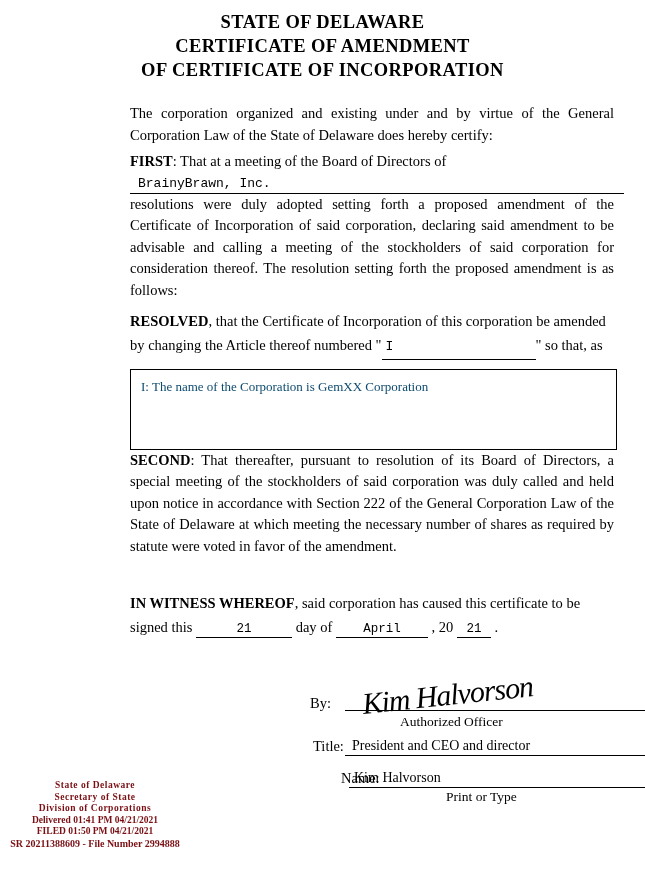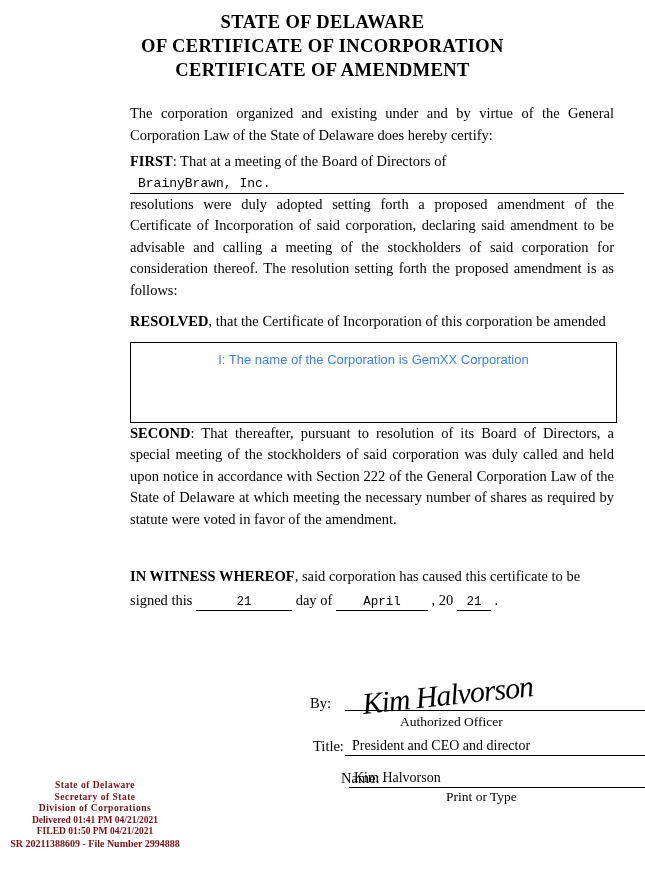--- a/index.html
+++ b/index.html
@@ -103,25 +103,24 @@
   }
 
   
   .article-box {
     margin-top: 9px;
     width: 487px;
     height: 81px;
     border: 1.3px solid #000;
     box-sizing: border-box;
     padding: 8px 10px;
-    font-family: Liberation Sans, sans-serif;
+    font-family: Liberation Serif, serif;
     font-size: 13px;
     line-height: 17px;
-    color: #3b82f6;
-    text-align: center;
+    color: #0c4a6e;
   }
 
   .second-block { margin-top: 12px; }
   .third-block { margin-top: 0px; }
 
   
   .witness {
     margin-top: 33px;
     font-size: 14.5px;
     line-height: 26px;
@@ -264,38 +263,41 @@
   .stamp .sp { letter-spacing: 0.5px; }
   .stamp .last { font-size: 10px; }
 </style>
 </head>
 <body>
 
 <div id="page">
 
   <div class="title-block">
     <div class="title-line">STATE OF DELAWARE</div>
+    <div class="title-line">CERTIFICATE OF AMENDMENT</div>
     <div class="title-line">OF CERTIFICATE OF INCORPORATION</div>
-    <div class="title-line">CERTIFICATE OF AMENDMENT</div>
   </div>
 
   <div class="body-area">
 
     <p class="just intro">The corporation organized and existing under and by virtue of the General Corporation Law of the State of Delaware does hereby certify:</p>
 
     <div class="first-row">
       <span class="b">FIRST</span><span>: That at a meeting of the Board of Directors of</span>
     </div>
 
     <div class="company-line typed">BrainyBrawn, Inc.</div>
 
     <p class="just para-after-company">resolutions were duly adopted setting forth a proposed amendment of the Certificate of Incorporation of said corporation, declaring said amendment to be advisable and calling a meeting of the stockholders of said corporation for consideration thereof.  The resolution setting forth the proposed amendment is as follows:</p>
 
     <div class="resolved-block">
       <p class="just"><span class="b">RESOLVED</span><span>, that the Certificate of Incorporation of this corporation be amended</span></p>
+      <div class="resolved-line2">
+        <span>by changing the Article thereof numbered "</span><span class="article-blank">I</span><span>" so that, as</span>
+      </div>
     </div>
 
     <div class="article-box">I: The name of the Corporation is GemXX Corporation</div>
 
     <p class="just second-block"><span class="b">SECOND</span><span>:   That thereafter, pursuant to resolution of its Board of Directors, a special meeting of the stockholders of said corporation was duly called and held upon notice in accordance with Section 222 of the General Corporation Law of the State of Delaware at which meeting the necessary number of shares as required by statute were voted in favor of the amendment.</span></p>
 
 
     <div class="witness">
       <span class="b">IN WITNESS WHEREOF</span><span>, said corporation has caused this certificate to be</span>
     </div>

